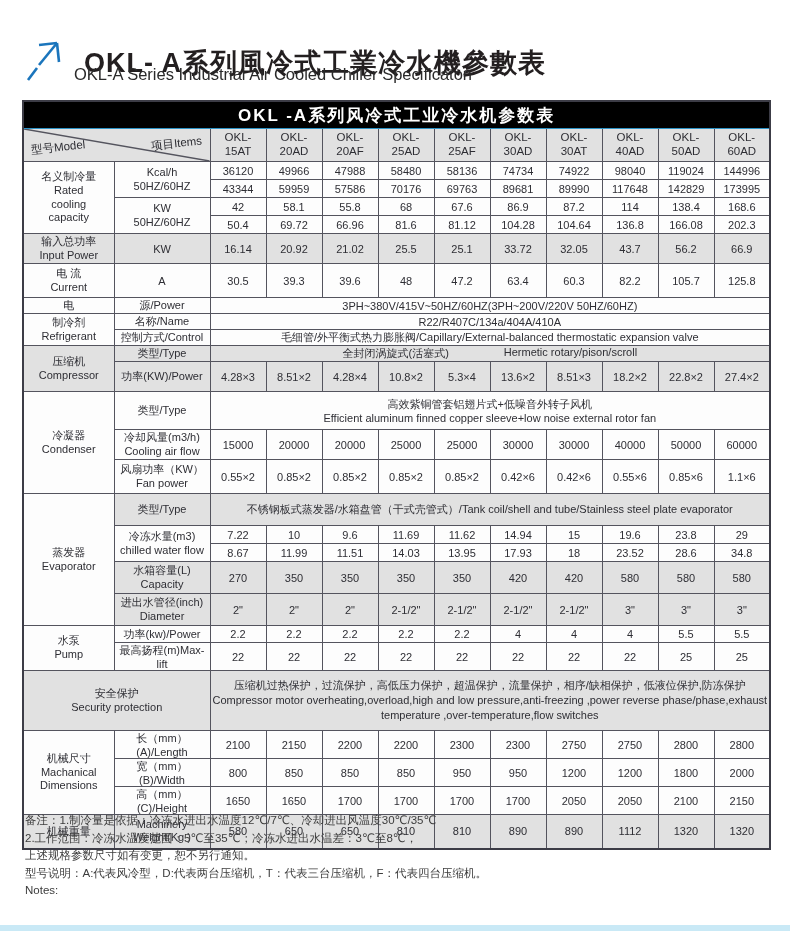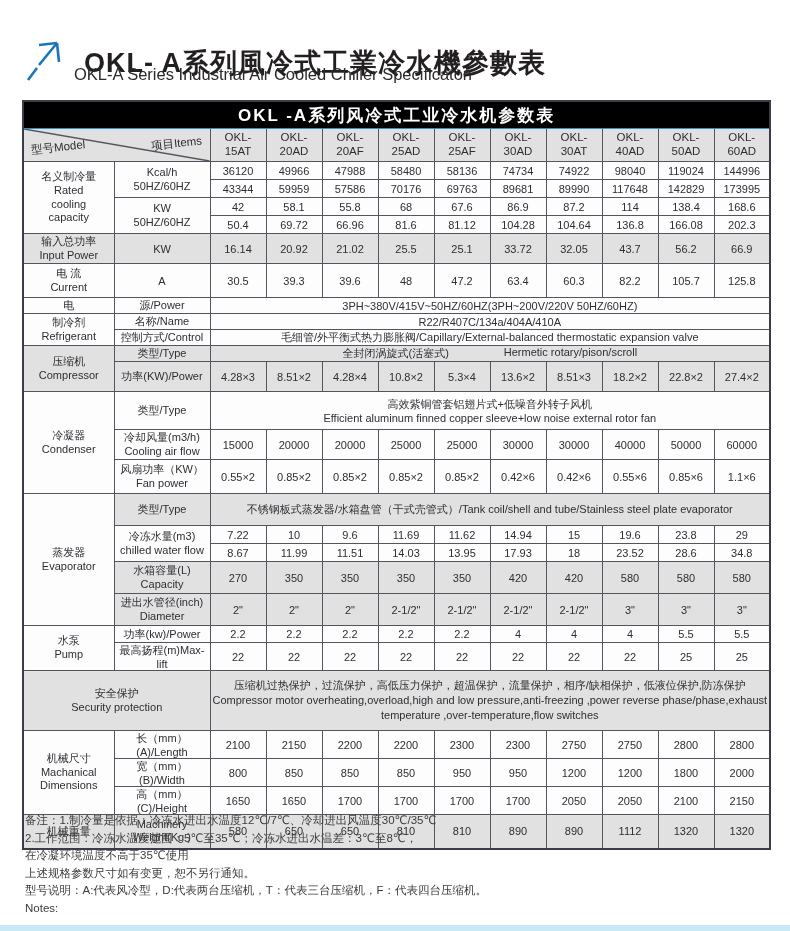--- a/index.html
+++ b/index.html
@@ -443,19 +443,18 @@
     <td>1112</td>
     <td>1320</td>
     <td>1320</td>
   </tr>
 </tbody>
   </table>
 
 <div class="notes">
   <div>备注：1.制冷量是依据：冷冻水进出水温度12℃/7℃、冷却进出风温度30℃/35℃</div>
   <div class="ind">2.工作范围：冷冻水温度范围：5℃至35℃；冷冻水进出水温差：3℃至8℃，</div>
-  <div class="ind">在冷凝环境温度不高于35℃使用</div>
   <div class="ind">上述规格参数尺寸如有变更，恕不另行通知。</div>
   <div>型号说明：A:代表风冷型，D:代表两台压缩机，T：代表三台压缩机，F：代表四台压缩机。</div>
   <div>Notes:</div>
 </div>
 
 <div class="bottom-strip"></div>
 
 </body></html>

